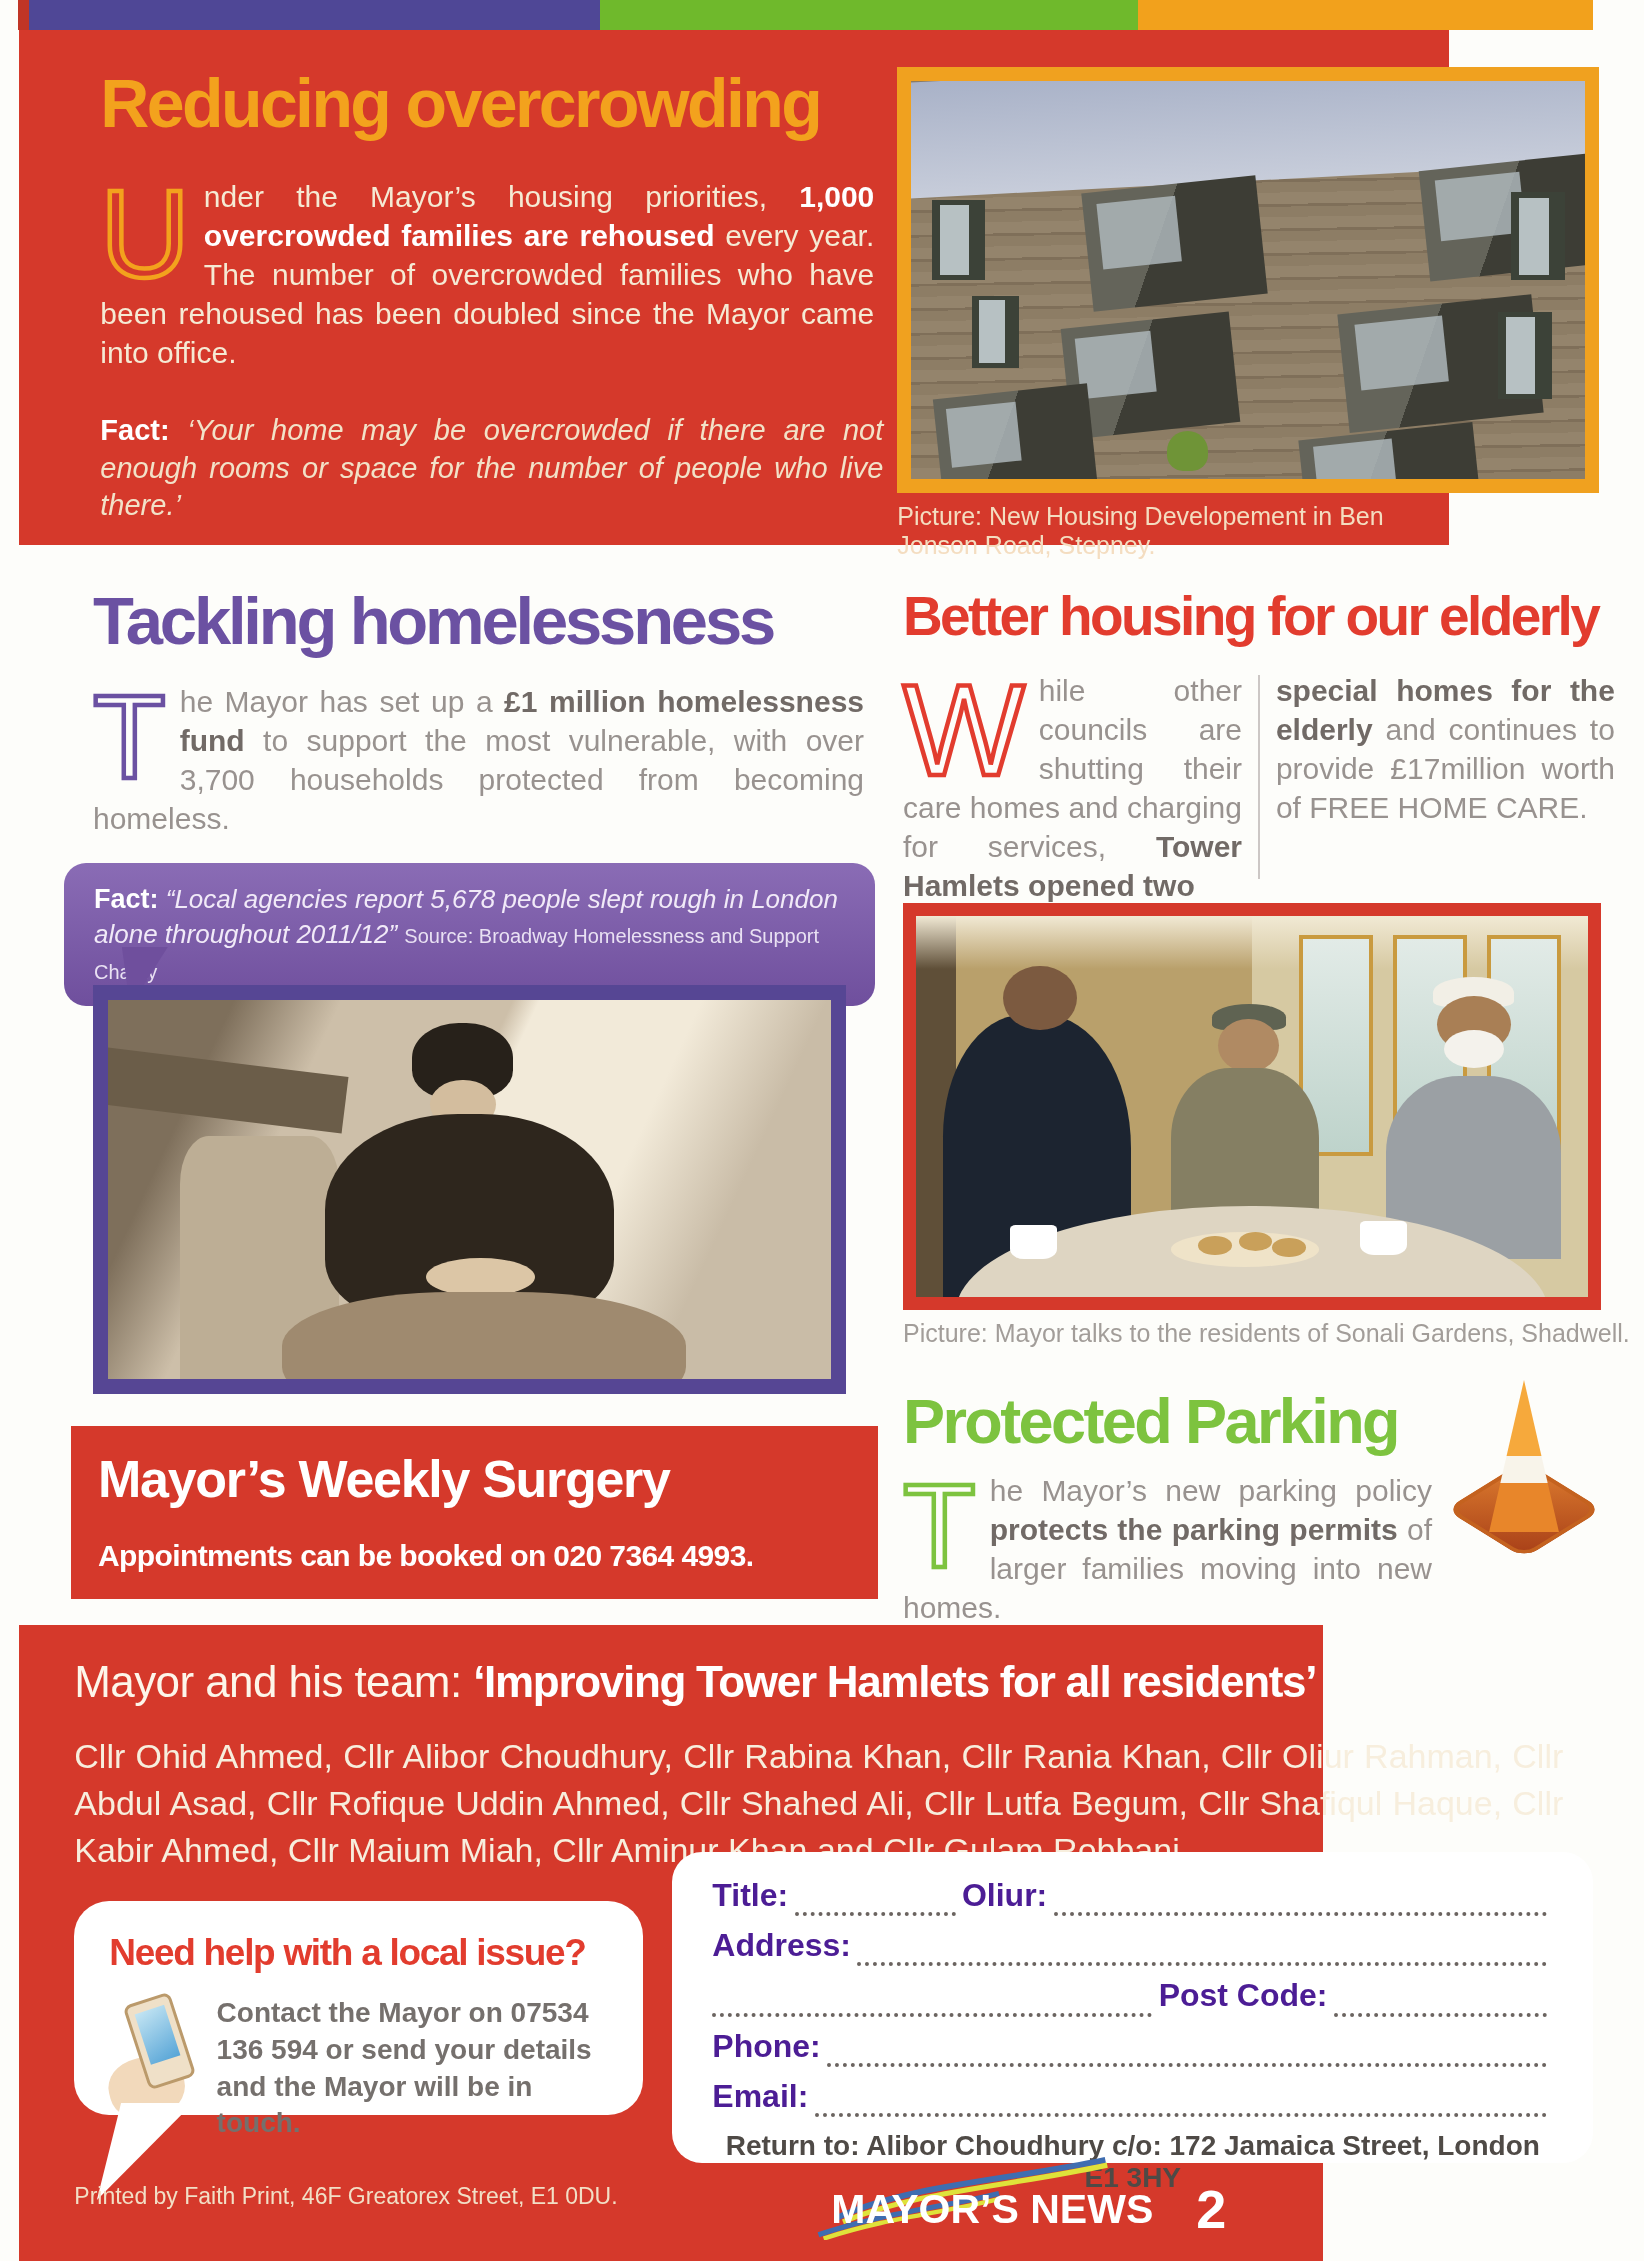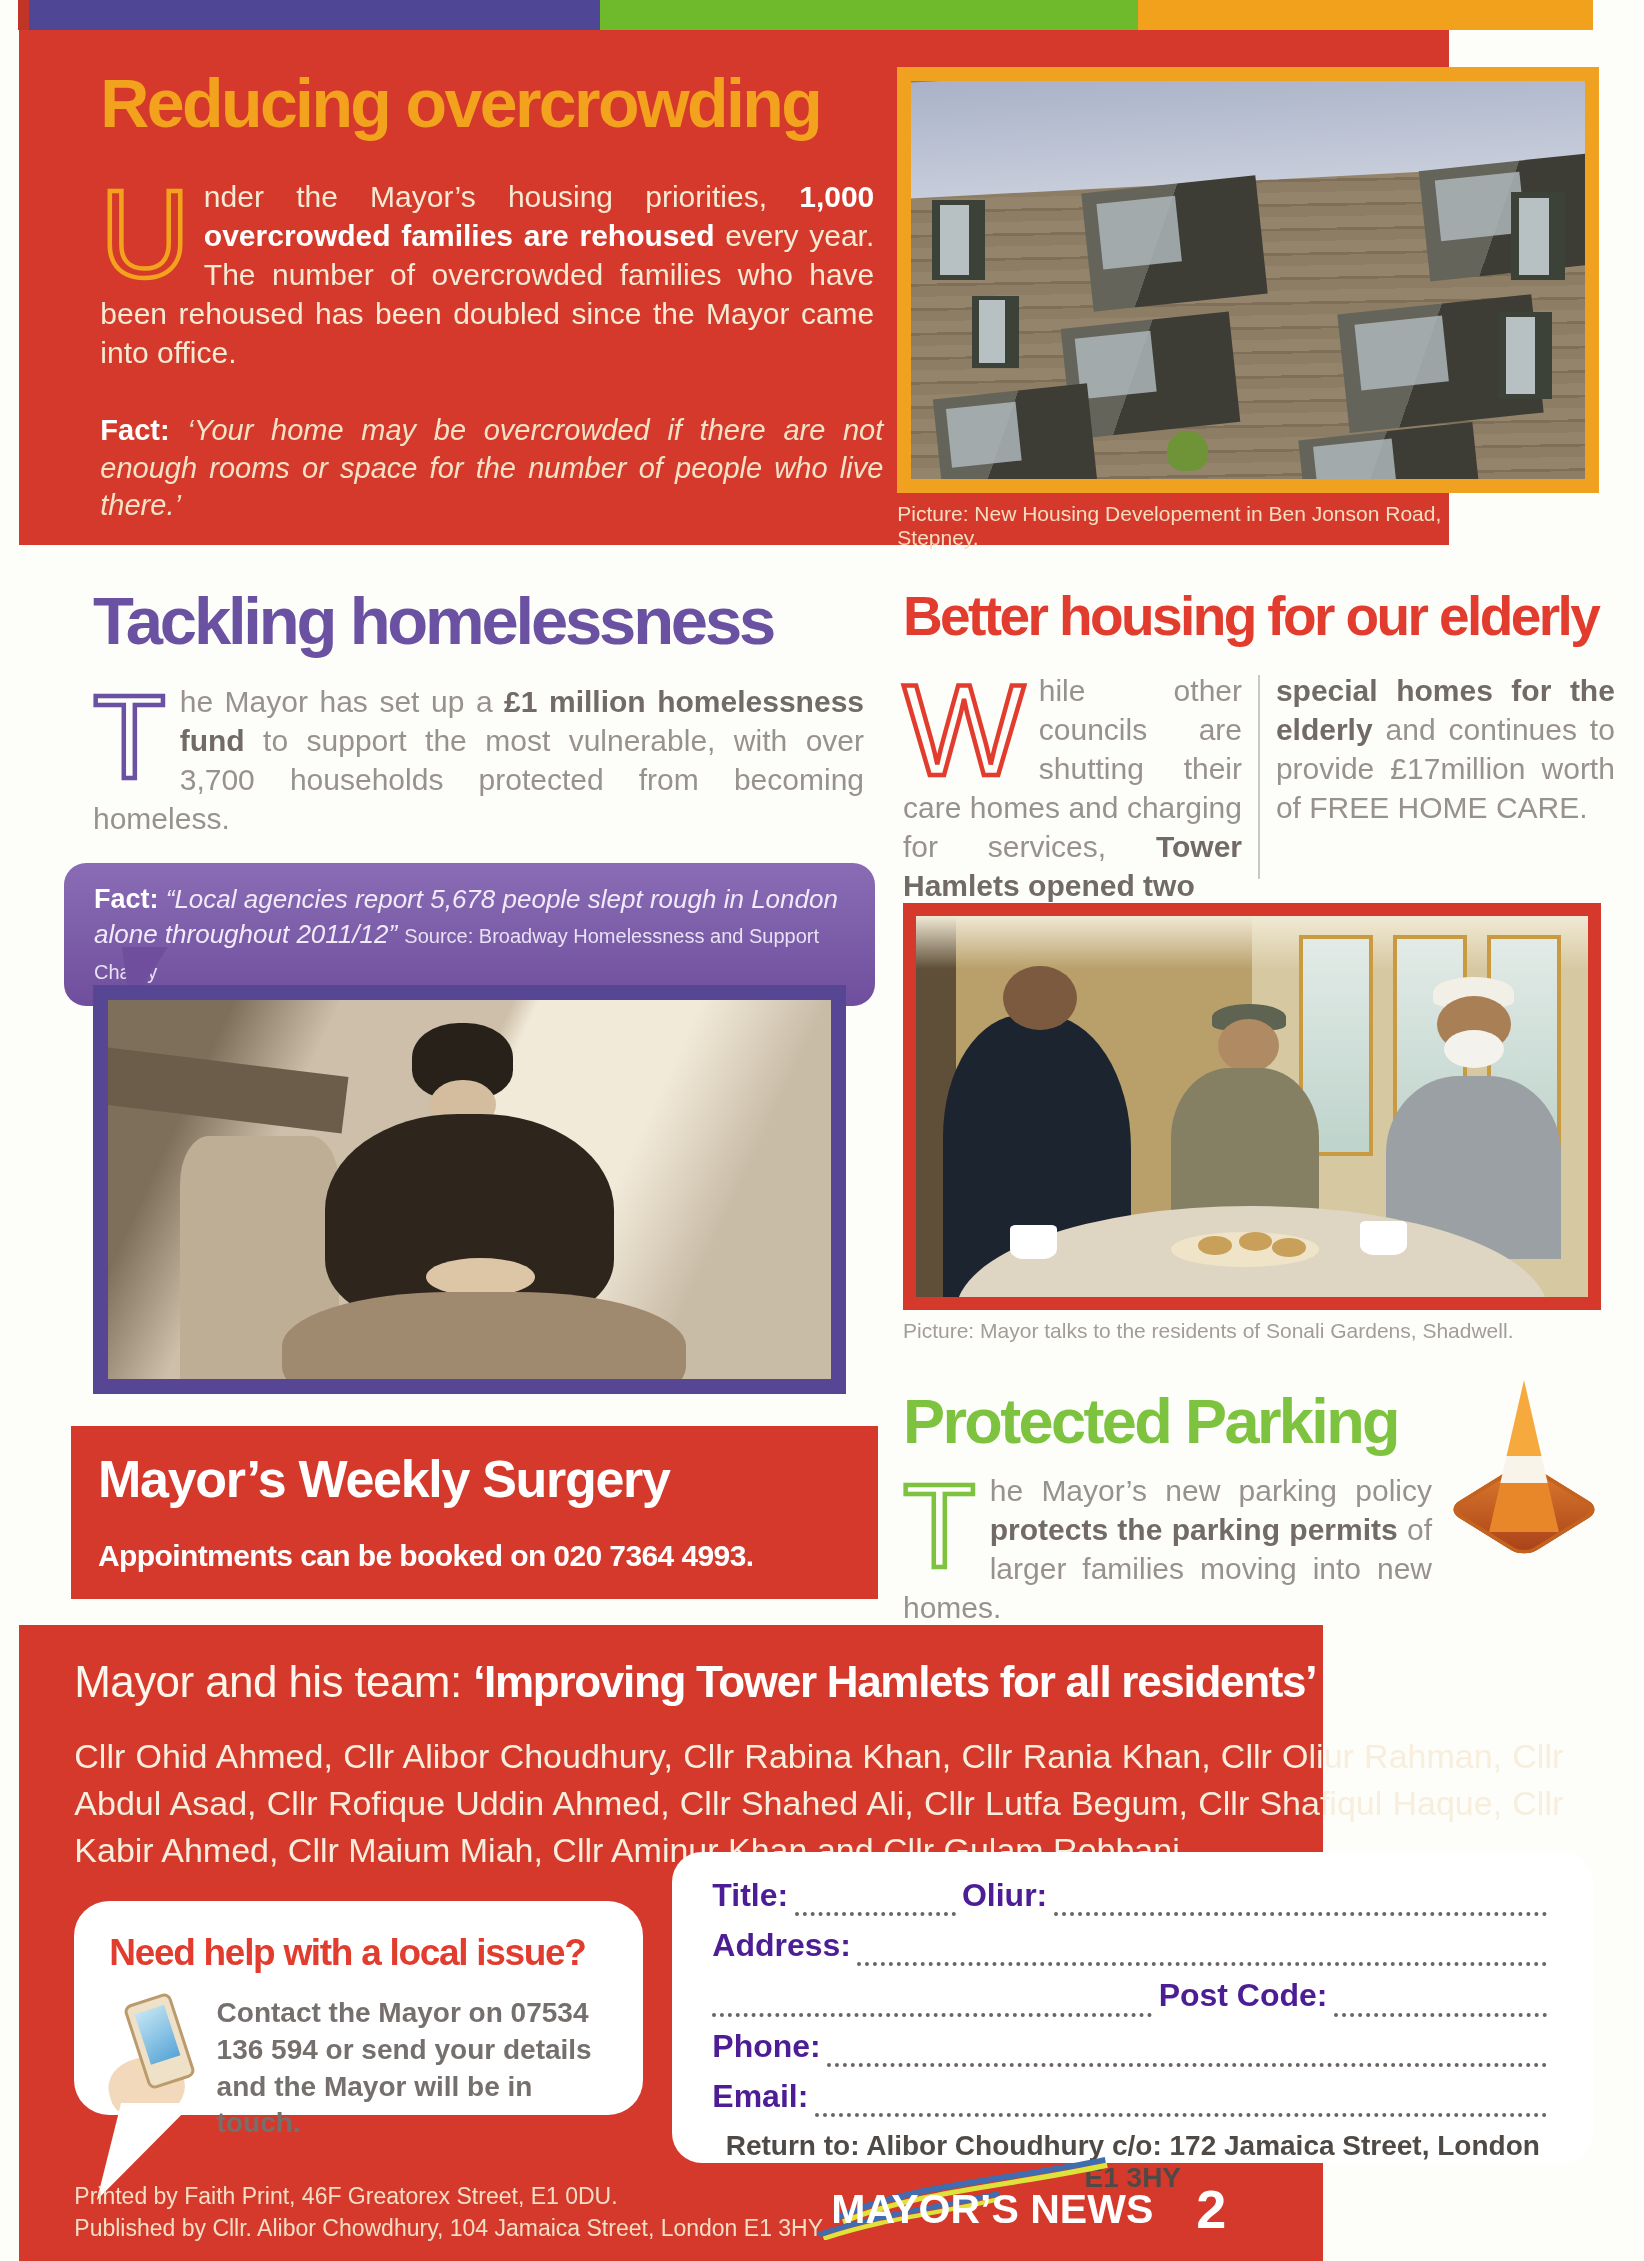--- a/index.html
+++ b/index.html
@@ -35,21 +35,21 @@
   .dc-orange{font-size:124px;-webkit-text-stroke:4.5px #f3a21d;}
   .dc-purple{font-size:119px;-webkit-text-stroke:4.5px #6b51a2;}
   .dc-red{font-size:129px;-webkit-text-stroke:4.5px #e23c2e;}
   .dc-green{font-size:119px;-webkit-text-stroke:4.5px #7dc33f;}
 
   .fact-line{font-size:29px;line-height:1.3;font-style:italic;color:#f2e2c8;text-align:justify;}
   .fact-line .lbl{font-style:normal;font-weight:700;color:#ffffff;}
 
   
   .photo{box-sizing:border-box;overflow:hidden;position:absolute;}
-  .caption{font-size:21px;}
+  .caption{font-size:25px;}
   .cap-red{color:#f4ddc0;}
   .cap-gray{color:#a29d99;}
 
   
   #photo-housing{left:878px;top:37px;width:702px;height:426px;border:14px solid #f0a11f;background:#8b7b63;}
   #photo-housing .sky{position:absolute;left:-4%;top:-4%;width:108%;height:34%;
      background:linear-gradient(#a9b2c8,#ccd1dd);transform:rotate(-3deg);}
   #photo-housing .wall{position:absolute;left:-6%;top:25%;width:112%;height:86%;
      background:repeating-linear-gradient(2deg,#8d7d65 0 10.3px,#7f6f59 10.3px 13px,#94846c 13px 24.5px);
      transform:rotate(-3deg);}
@@ -331,21 +331,20 @@
       </div>
       <div class="frow">
         <span class="flabel">Email:</span>
         <span class="dots"></span>
       </div>
       <div id="form-return">Return to: Alibor Choudhury c/o: 172 Jamaica Street, London E1 3HY</div>
     </div>
 
     <div id="fprint" class="abs">
       <div>Printed by Faith Print, 46F Greatorex Street, E1 0DU.</div>
-      <div>Published by Cllr. Alibor Chowdhury, 104 Jamaica Street, London E1 3HY</div>
     </div>
 
     <div id="brand">
       <svg width="303" height="84" viewBox="0 0 470 130">
         <path d="M40,95 C150,45 300,38 455,6" stroke="#3f6db0" stroke-width="9" fill="none"></path>
         <path d="M48,102 C160,55 305,47 458,14" stroke="#dfe23a" stroke-width="8" fill="none"></path>
         <path d="M10,122 C110,88 200,80 290,58" stroke="#3f6db0" stroke-width="8" fill="none"></path>
         <path d="M18,128 C118,95 205,88 292,66" stroke="#dfe23a" stroke-width="7" fill="none"></path>
       </svg>
       <span class="name">MAYOR’S NEWS</span>

